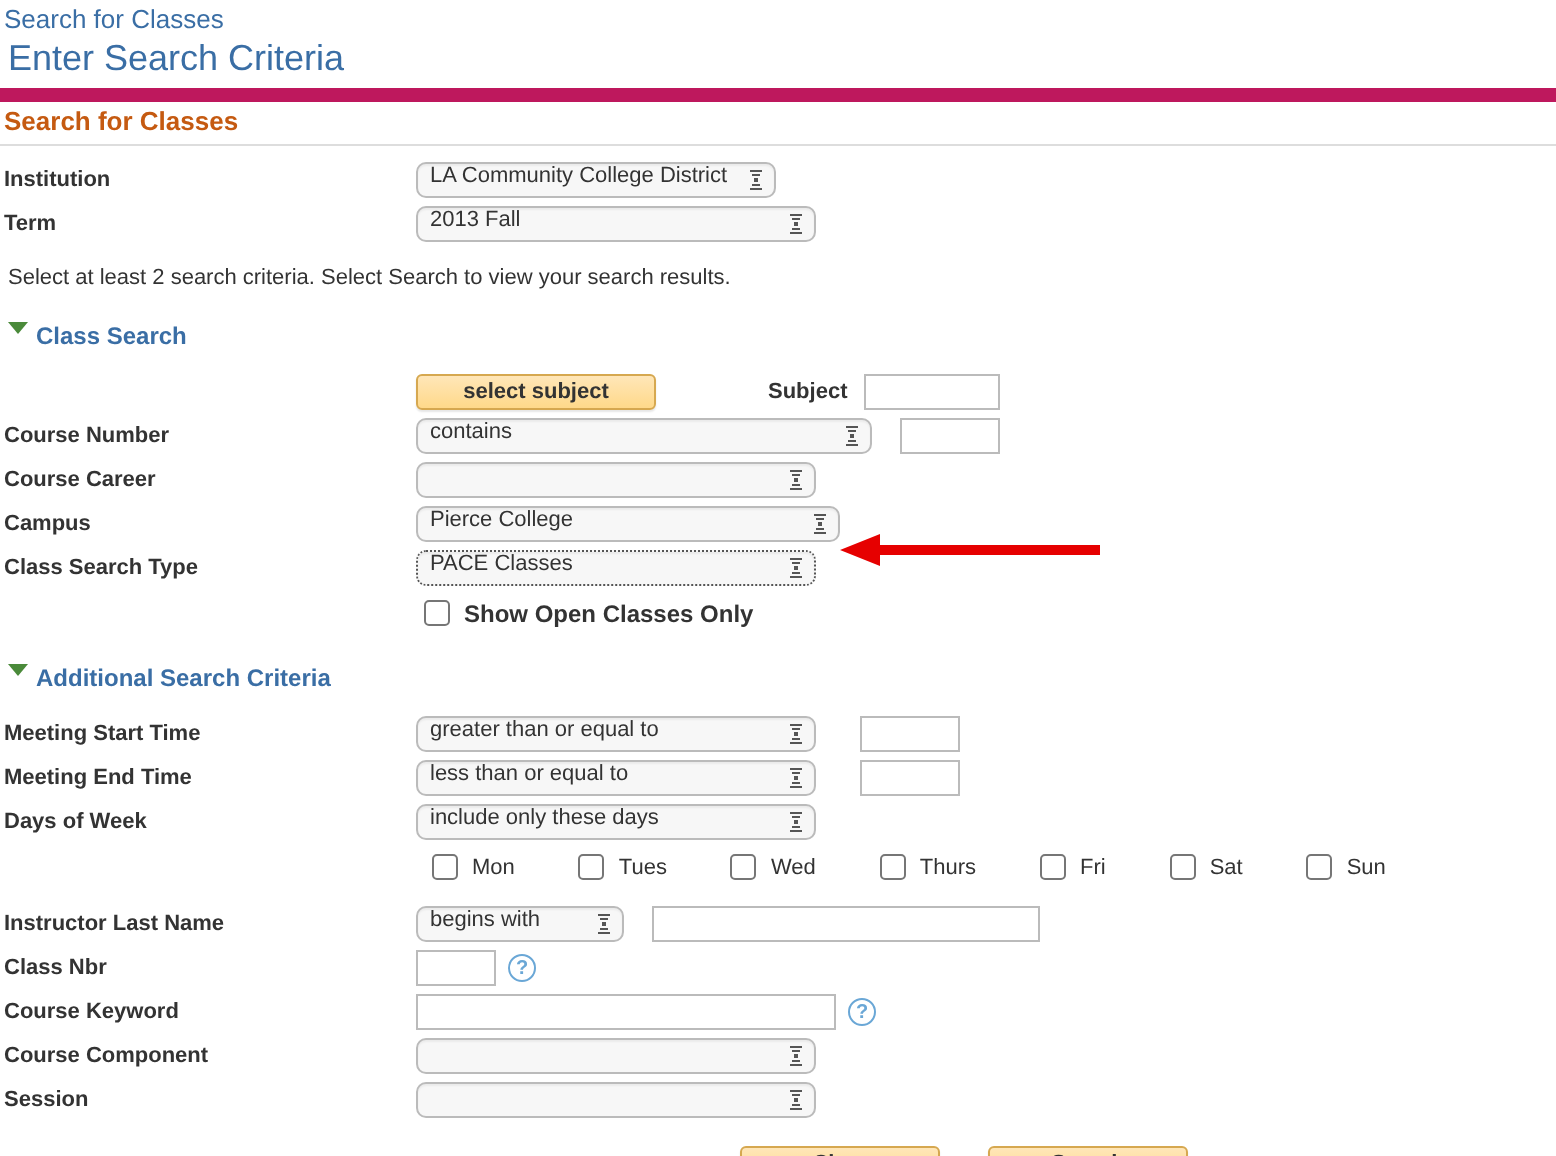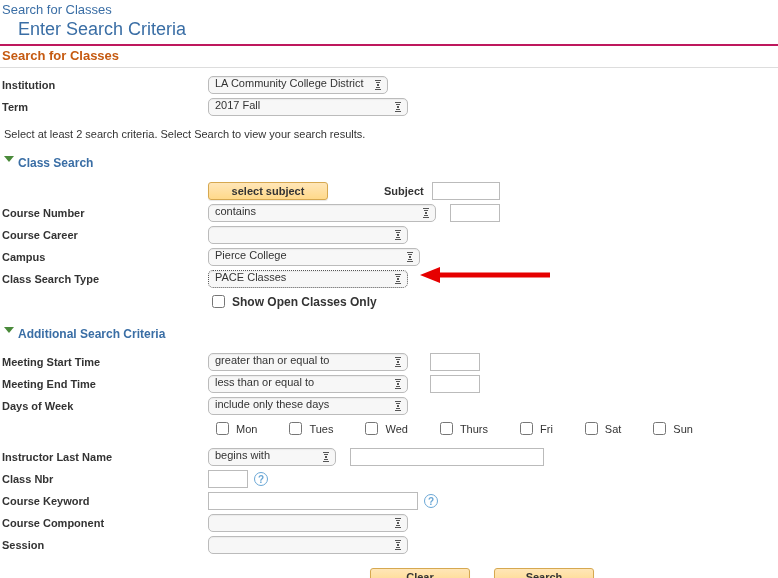--- a/index.html
+++ b/index.html
@@ -13,22 +13,22 @@
     background: #fff;
   }
   .top-link {
     color: #3a6ea5;
     font-size: 13px;
     padding: 2px 0 2px 2px;
   }
   .page-title {
     color: #3a6ea5;
     font-size: 18px;
-    padding: 0 0 4px 18px;
-    border-bottom: 2px solid #be185d;
+    padding: 0 0 4px 4px;
+    border-bottom: 7px solid #be185d;
   }
   .sub-title {
     color: #c55a11;
     font-weight: bold;
     font-size: 13px;
     padding: 2px 0 2px 2px;
   }
   .section-divider {
     border-bottom: 1px solid #ddd;
     margin-top: 2px;
@@ -178,21 +178,21 @@
 
     <div class="row">
       <div class="label">Institution</div>
       <div class="sel-wrap">
           <div class="sel" style="width:180px">LA Community College District</div>
         </div>
     </div>
     <div class="row">
       <div class="label">Term</div>
       <div class="sel-wrap">
-          <div class="sel" style="width:200px">2017 Fall</div>
+          <div class="sel" style="width:200px">2013 Fall</div>
         </div>
     </div>
 
     <div class="hint">Select at least 2 search criteria. Select Search to view your search results.</div>
 
     <div class="section-header">
       <span class="chevron"></span>
       <span>Class Search</span>
     </div>
 
@@ -303,21 +303,21 @@
         </label>
       <label class="day">
           <input type="checkbox" style="">
           <span>Sun</span>
         </label>
     </div>
 
     <div class="row">
       <div class="label">Instructor Last Name</div>
       <div class="sel-wrap">
-          <div class="sel" style="width:128px">begins with</div>
+          <div class="sel" style="width:104px">begins with</div>
         </div>
       <div style="width:14px"></div>
       <input class="txt" style="width: 194px;" value="">
     </div>
 
     <div class="row">
       <div class="label">Class Nbr</div>
       <input class="txt" style="width: 40px;" value="">
       <span class="help-icon">?</span>
     </div>

